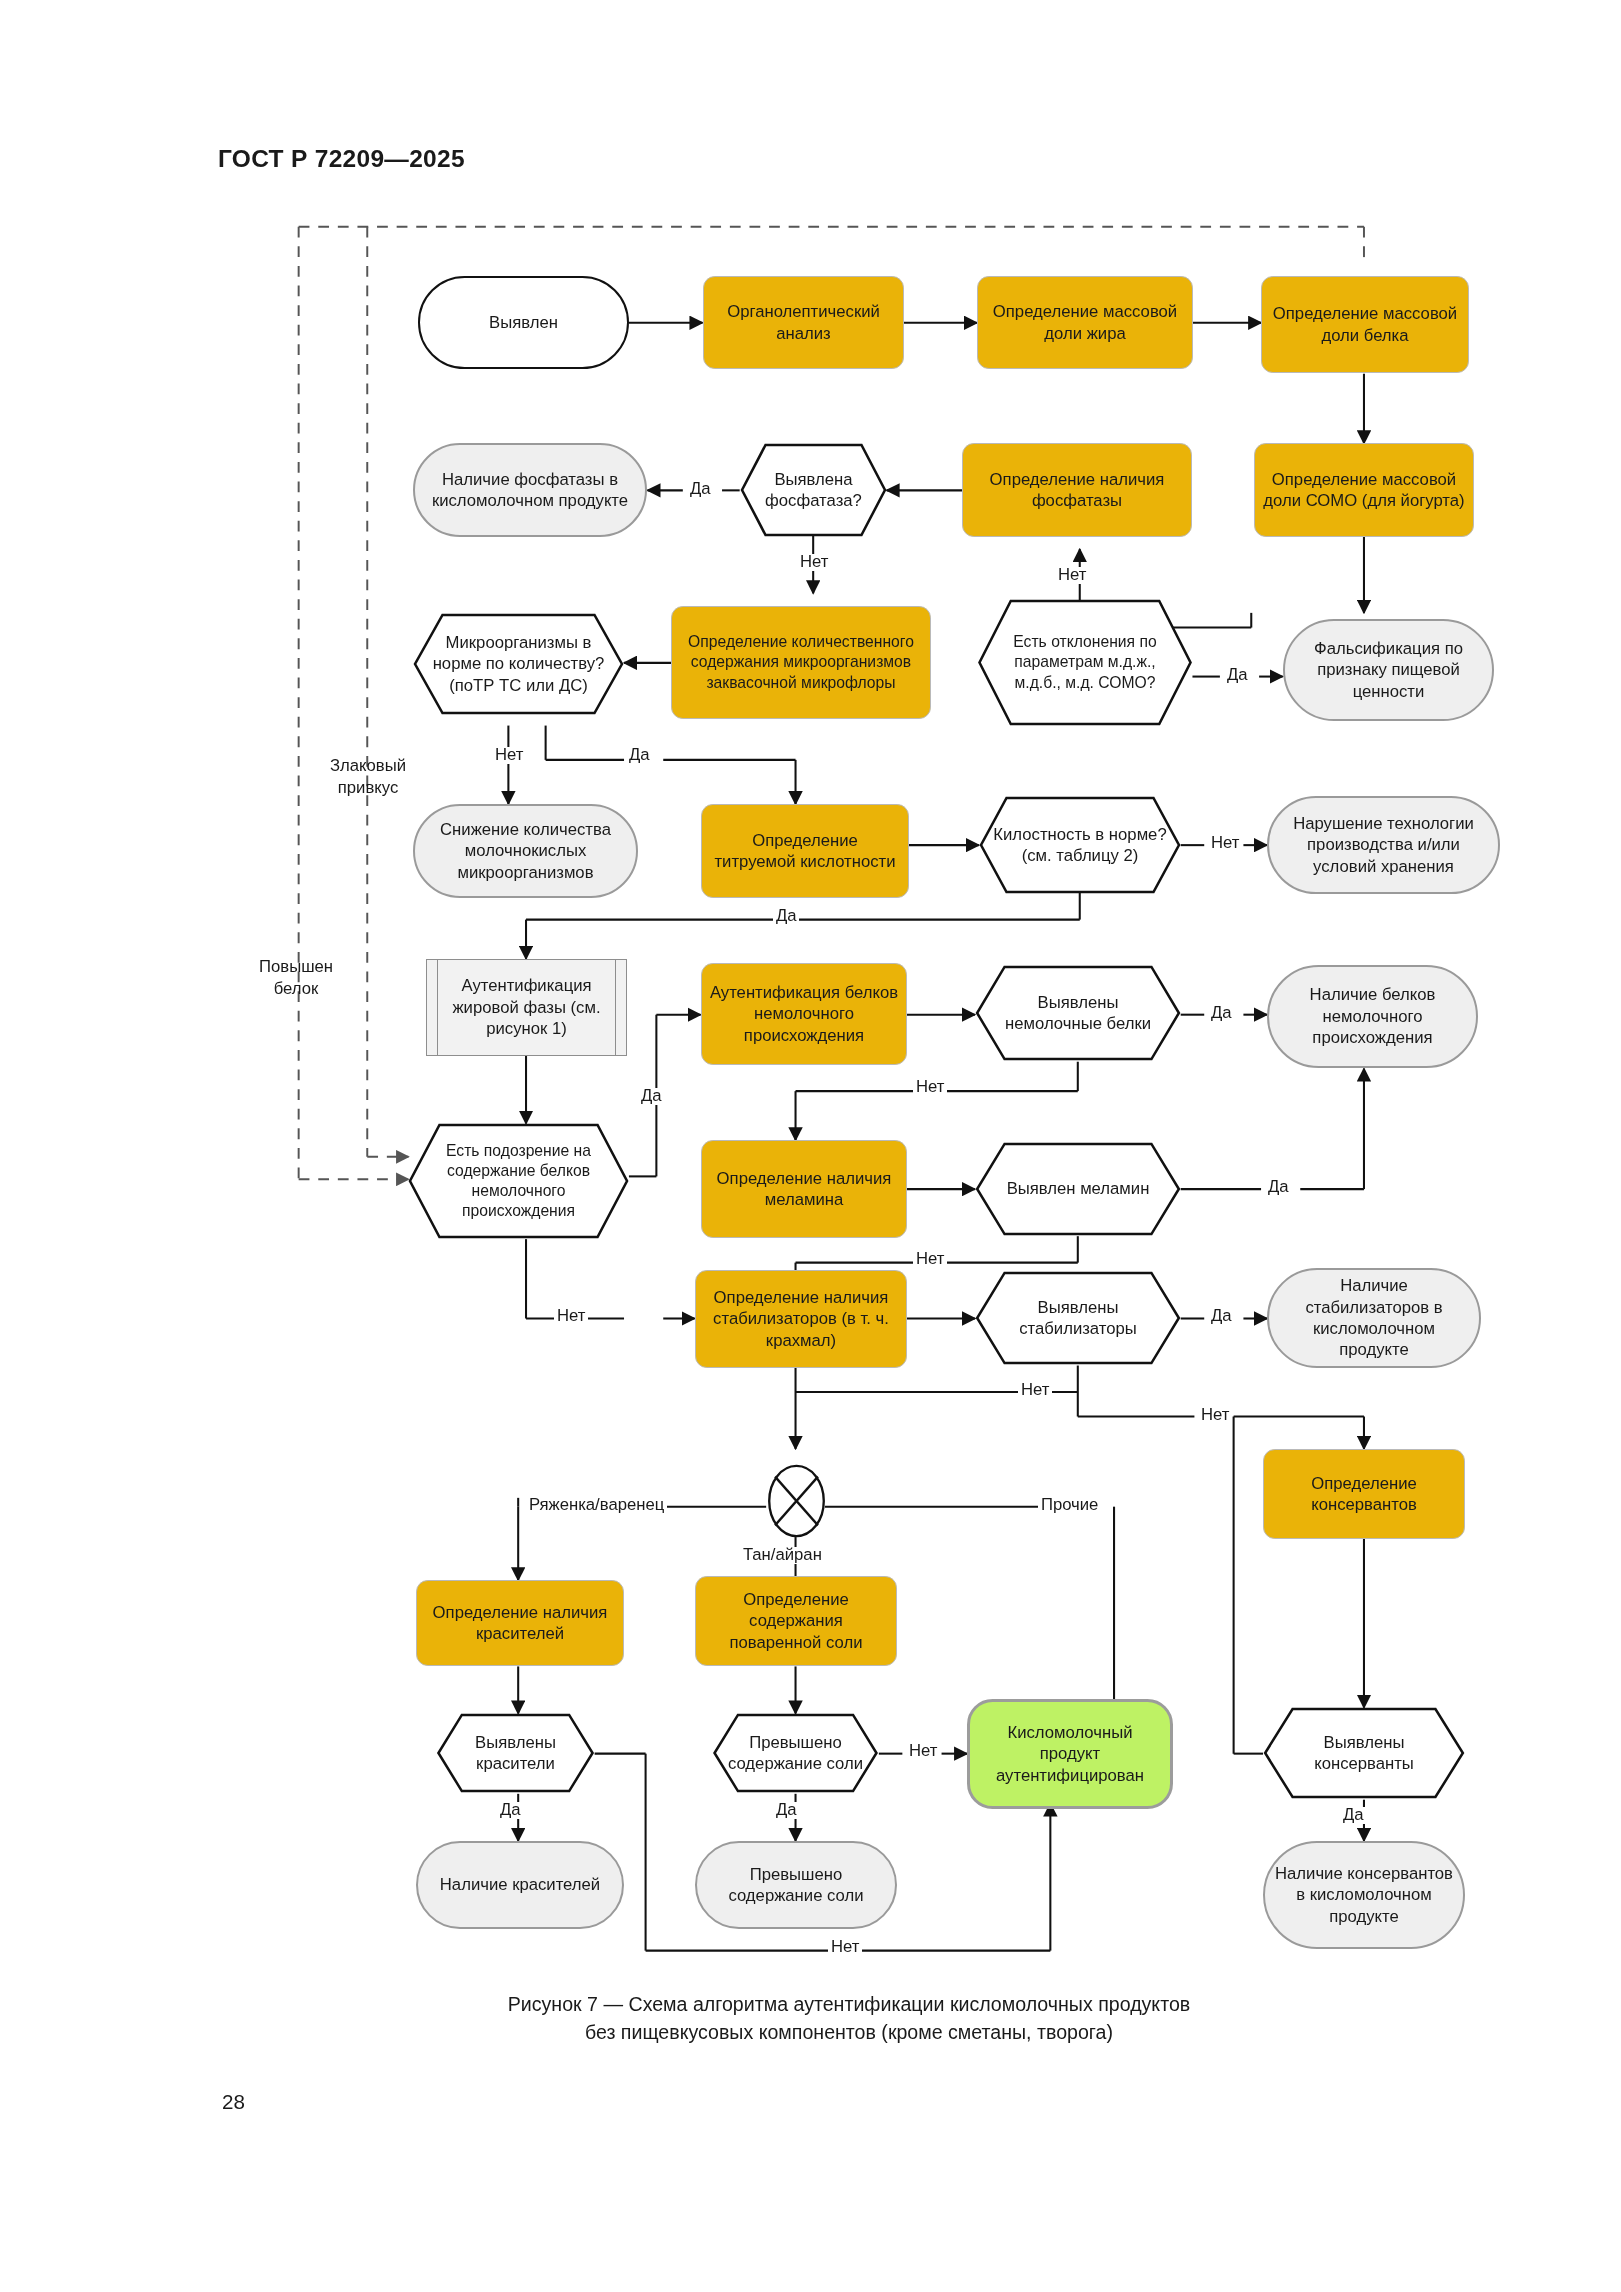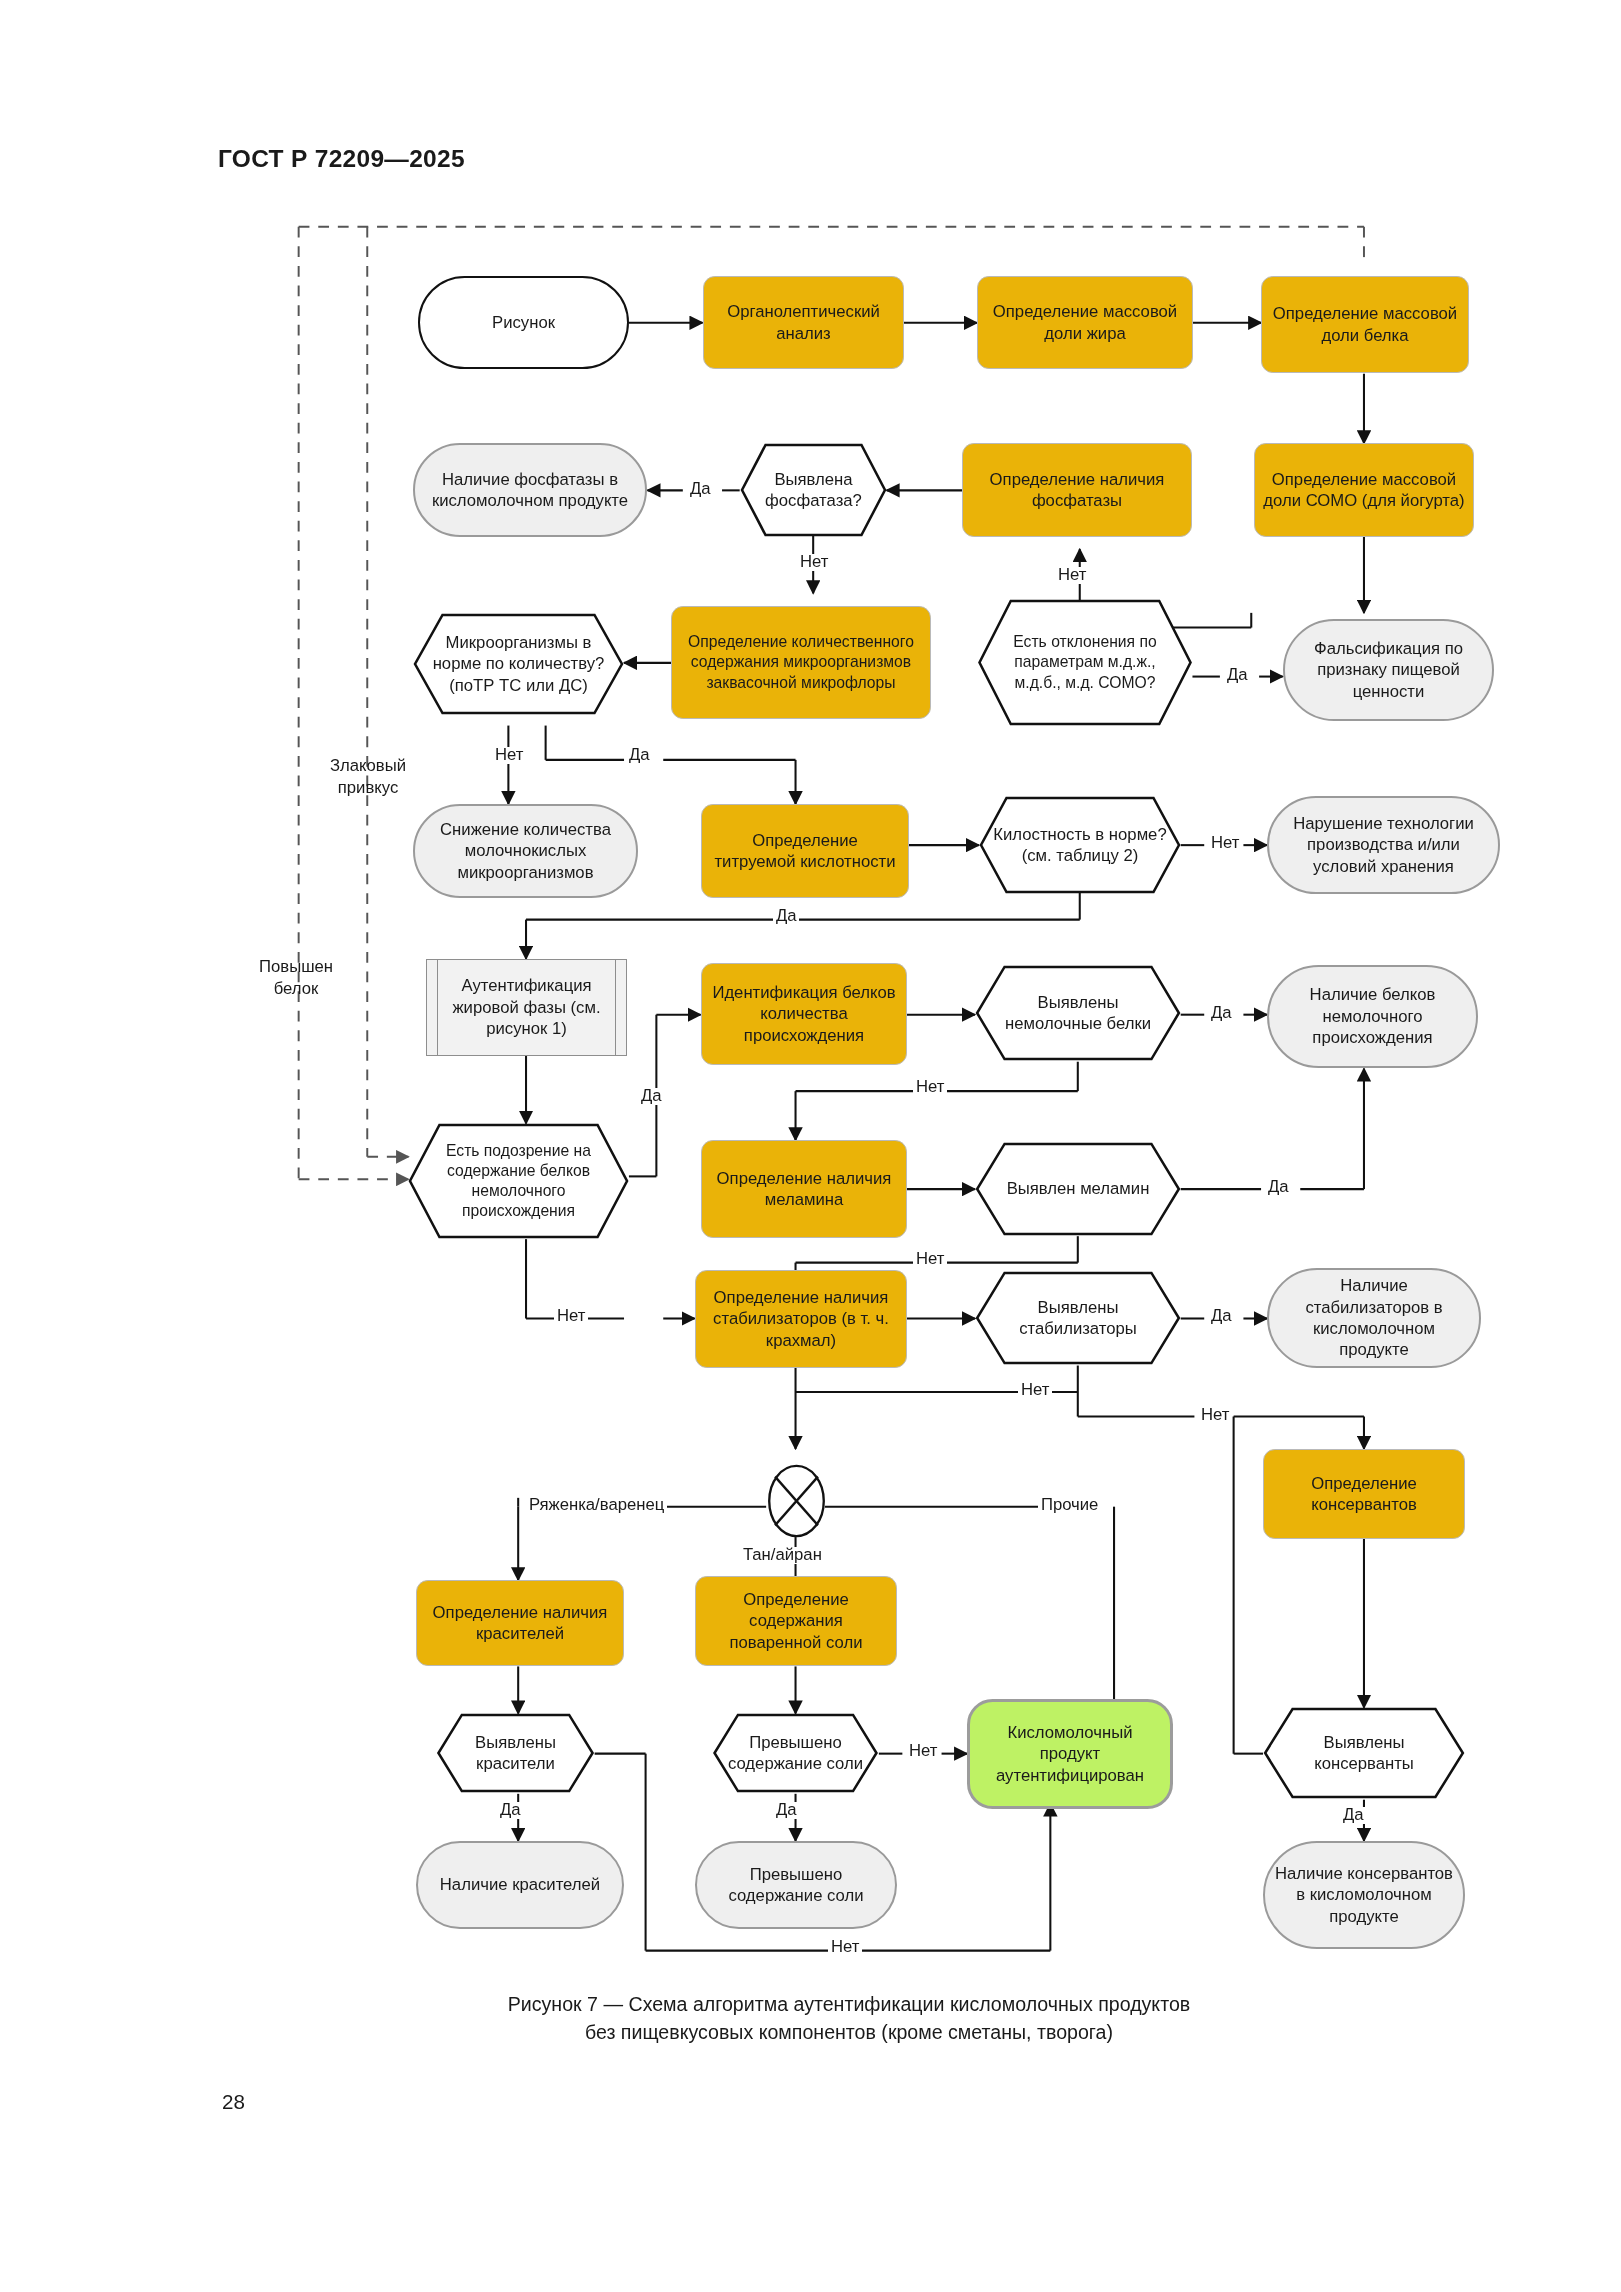--- a/index.html
+++ b/index.html
@@ -295,21 +295,21 @@
   <div class="sidelabel" style="left:294px; top:755px;">
     <div>Злаковый</div>
     <div>привкус</div>
   </div>
   <div class="sidelabel" style="left:223px; top:956px;">
     <div>Повышен</div>
     <div>белок</div>
   </div>
 
   <div class="node n-start" style="left:382px; top:276px; width:211px; height:93px;">
-    <span>Рисунок</span>
+    <span>Выявлен</span>
   </div>
 
   <div class="node n-process" style="left:667px; top:276px; width:201px; height:93px;">
     <span>Органолептический анализ</span>
   </div>
 
   <div class="node n-process" style="left:941px; top:276px; width:216px; height:93px;">
     <span>Определение массовой доли жира</span>
   </div>
 
@@ -383,21 +383,21 @@
 
   <div class="node n-term" style="left:1231px; top:796px; width:233px; height:98px;">
     <span>Нарушение технологии производства и/или условий хранения</span>
   </div>
 
   <div class="node n-subprocess" style="left:390px; top:959px; width:201px; height:97px;">
     <span>Аутентификация жировой фазы (см. рисунок 1)</span>
   </div>
 
   <div class="node n-process" style="left:665px; top:963px; width:206px; height:102px;">
-    <span>Идентификация белков количества происхождения</span>
+    <span>Аутентификация белков немолочного происхождения</span>
   </div>
 
   <div class="hexwrap" style="left:939px; top:965px; width:206px; height:96px;">
     <svg width="206" height="96" viewBox="0 0 210 98">
       <polygon points="30,2 180,2 208,49 180,96 30,96 2,49" fill="#ffffff" stroke="#111" stroke-width="2.6"></polygon>
     </svg>
     <div class="hextext">
         <span>Выявлены немолочные белки</span>
       </div>
   </div>

